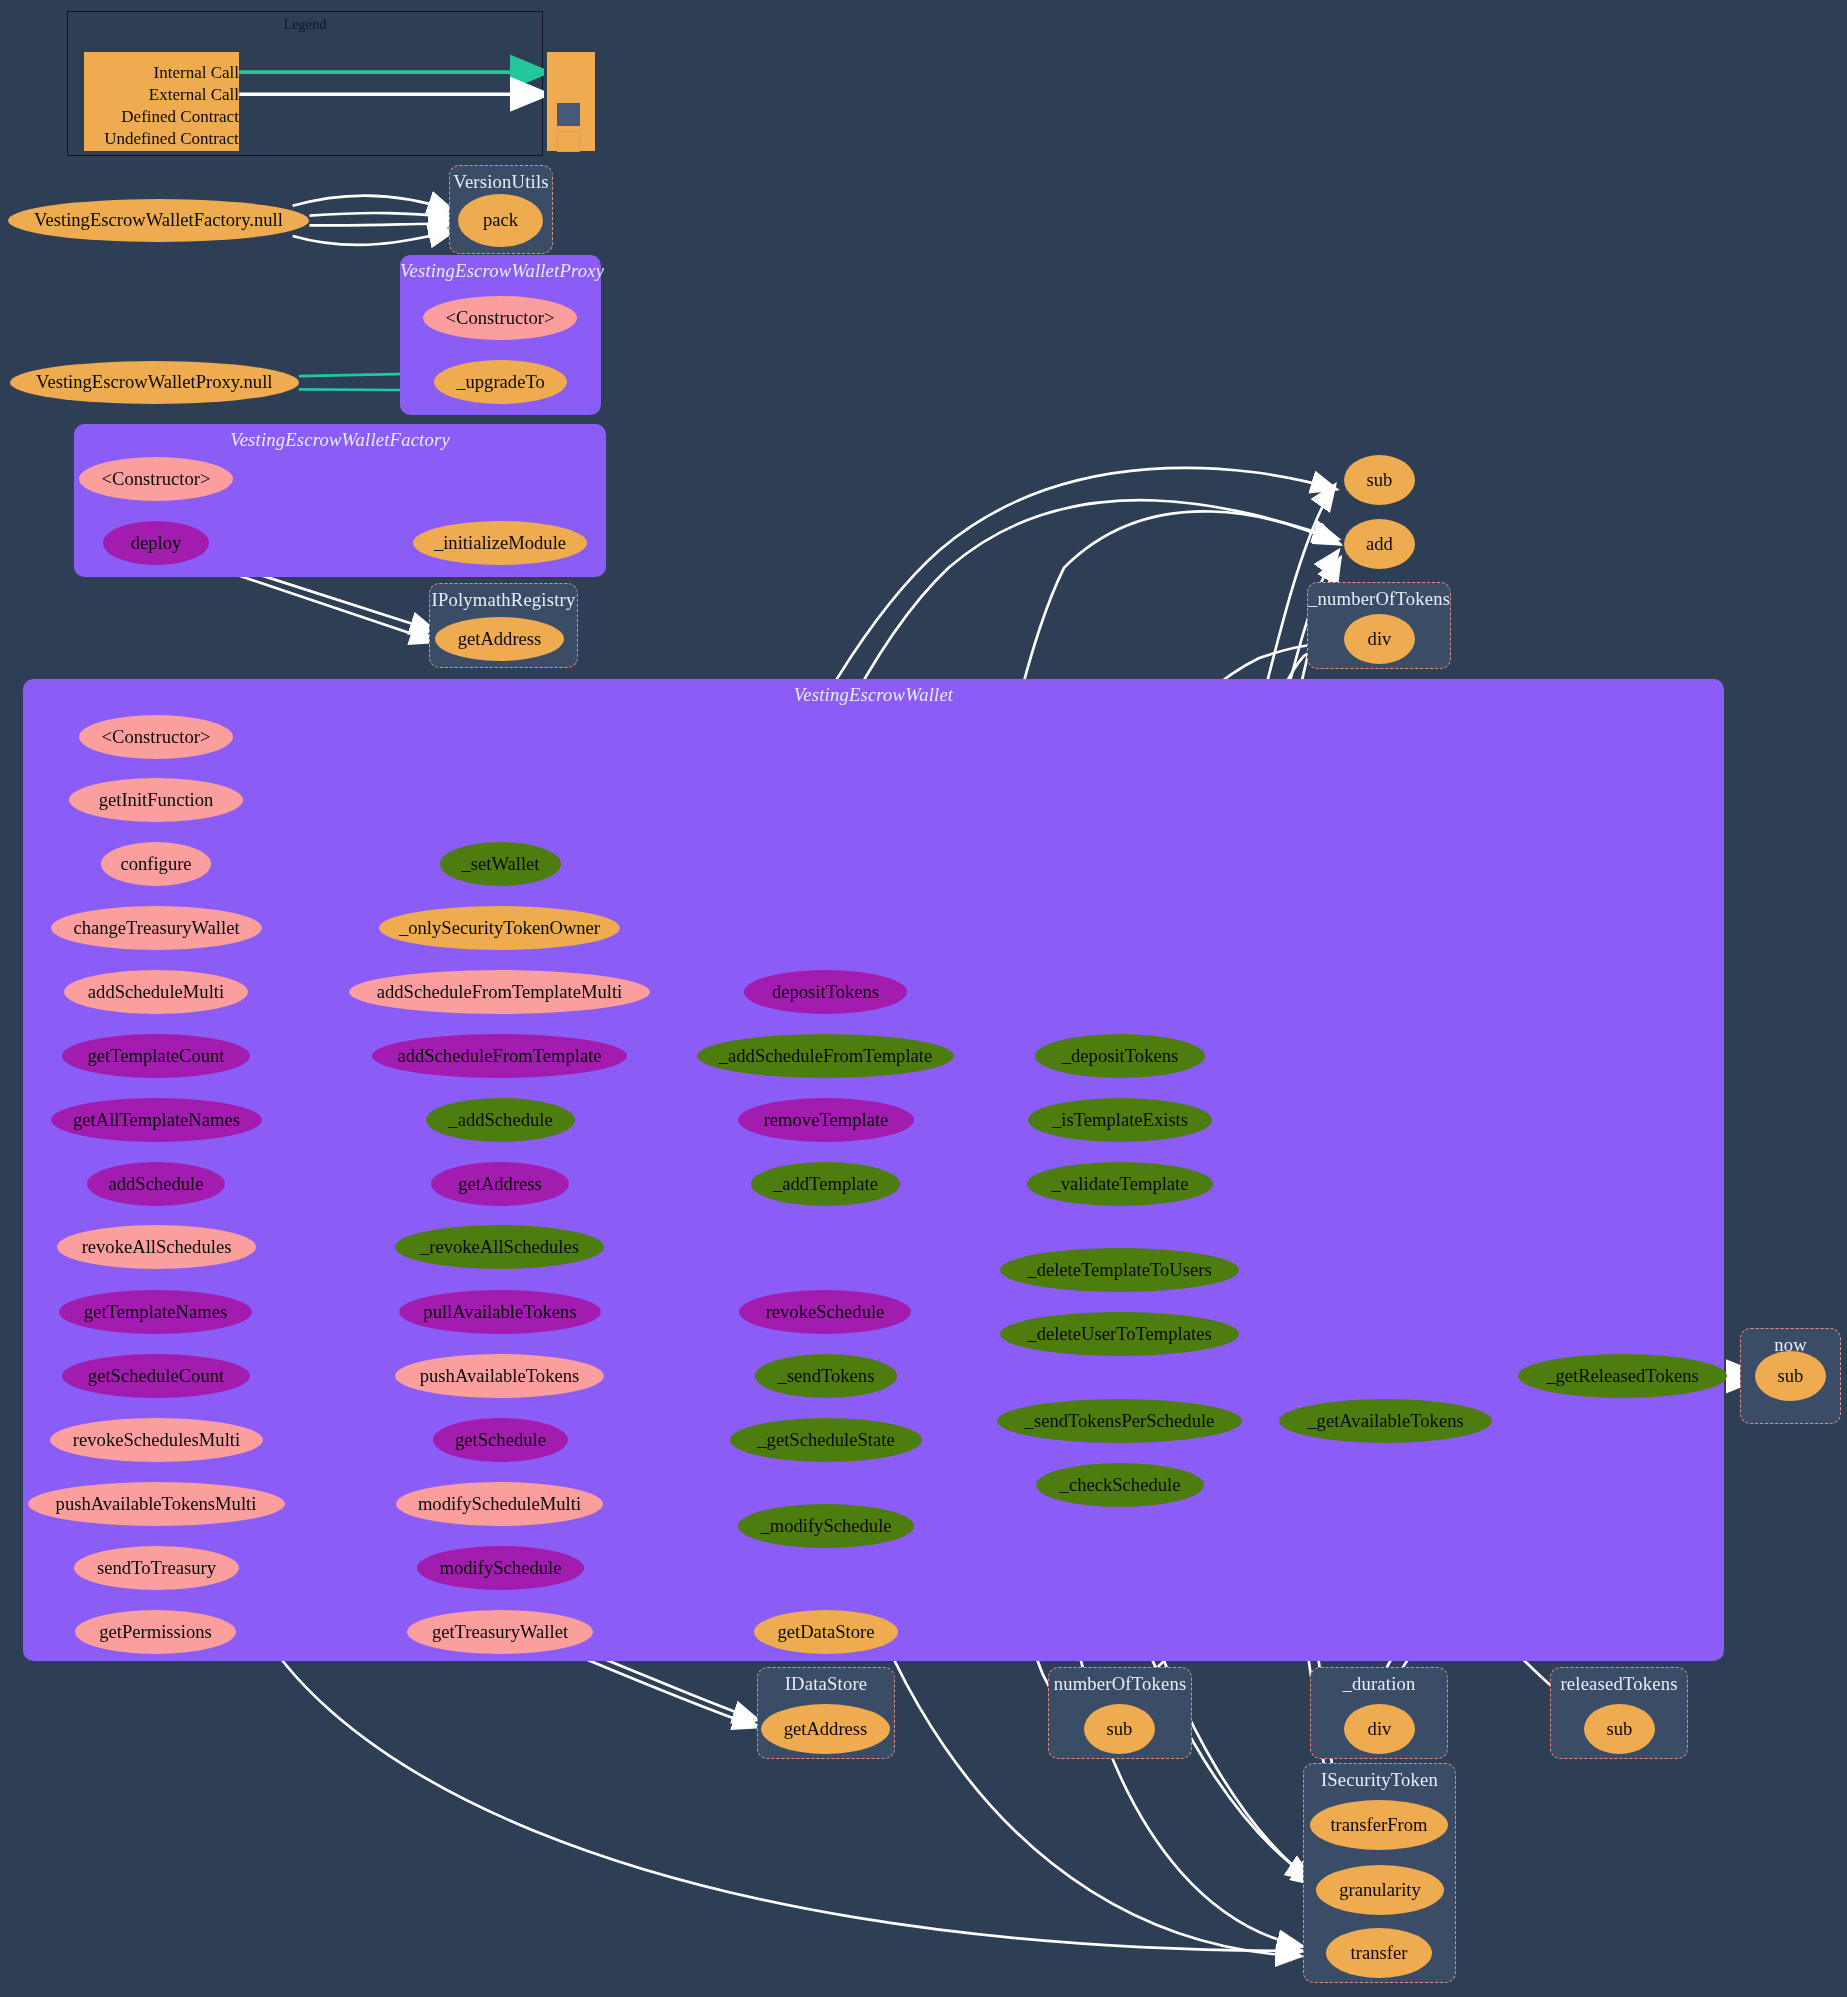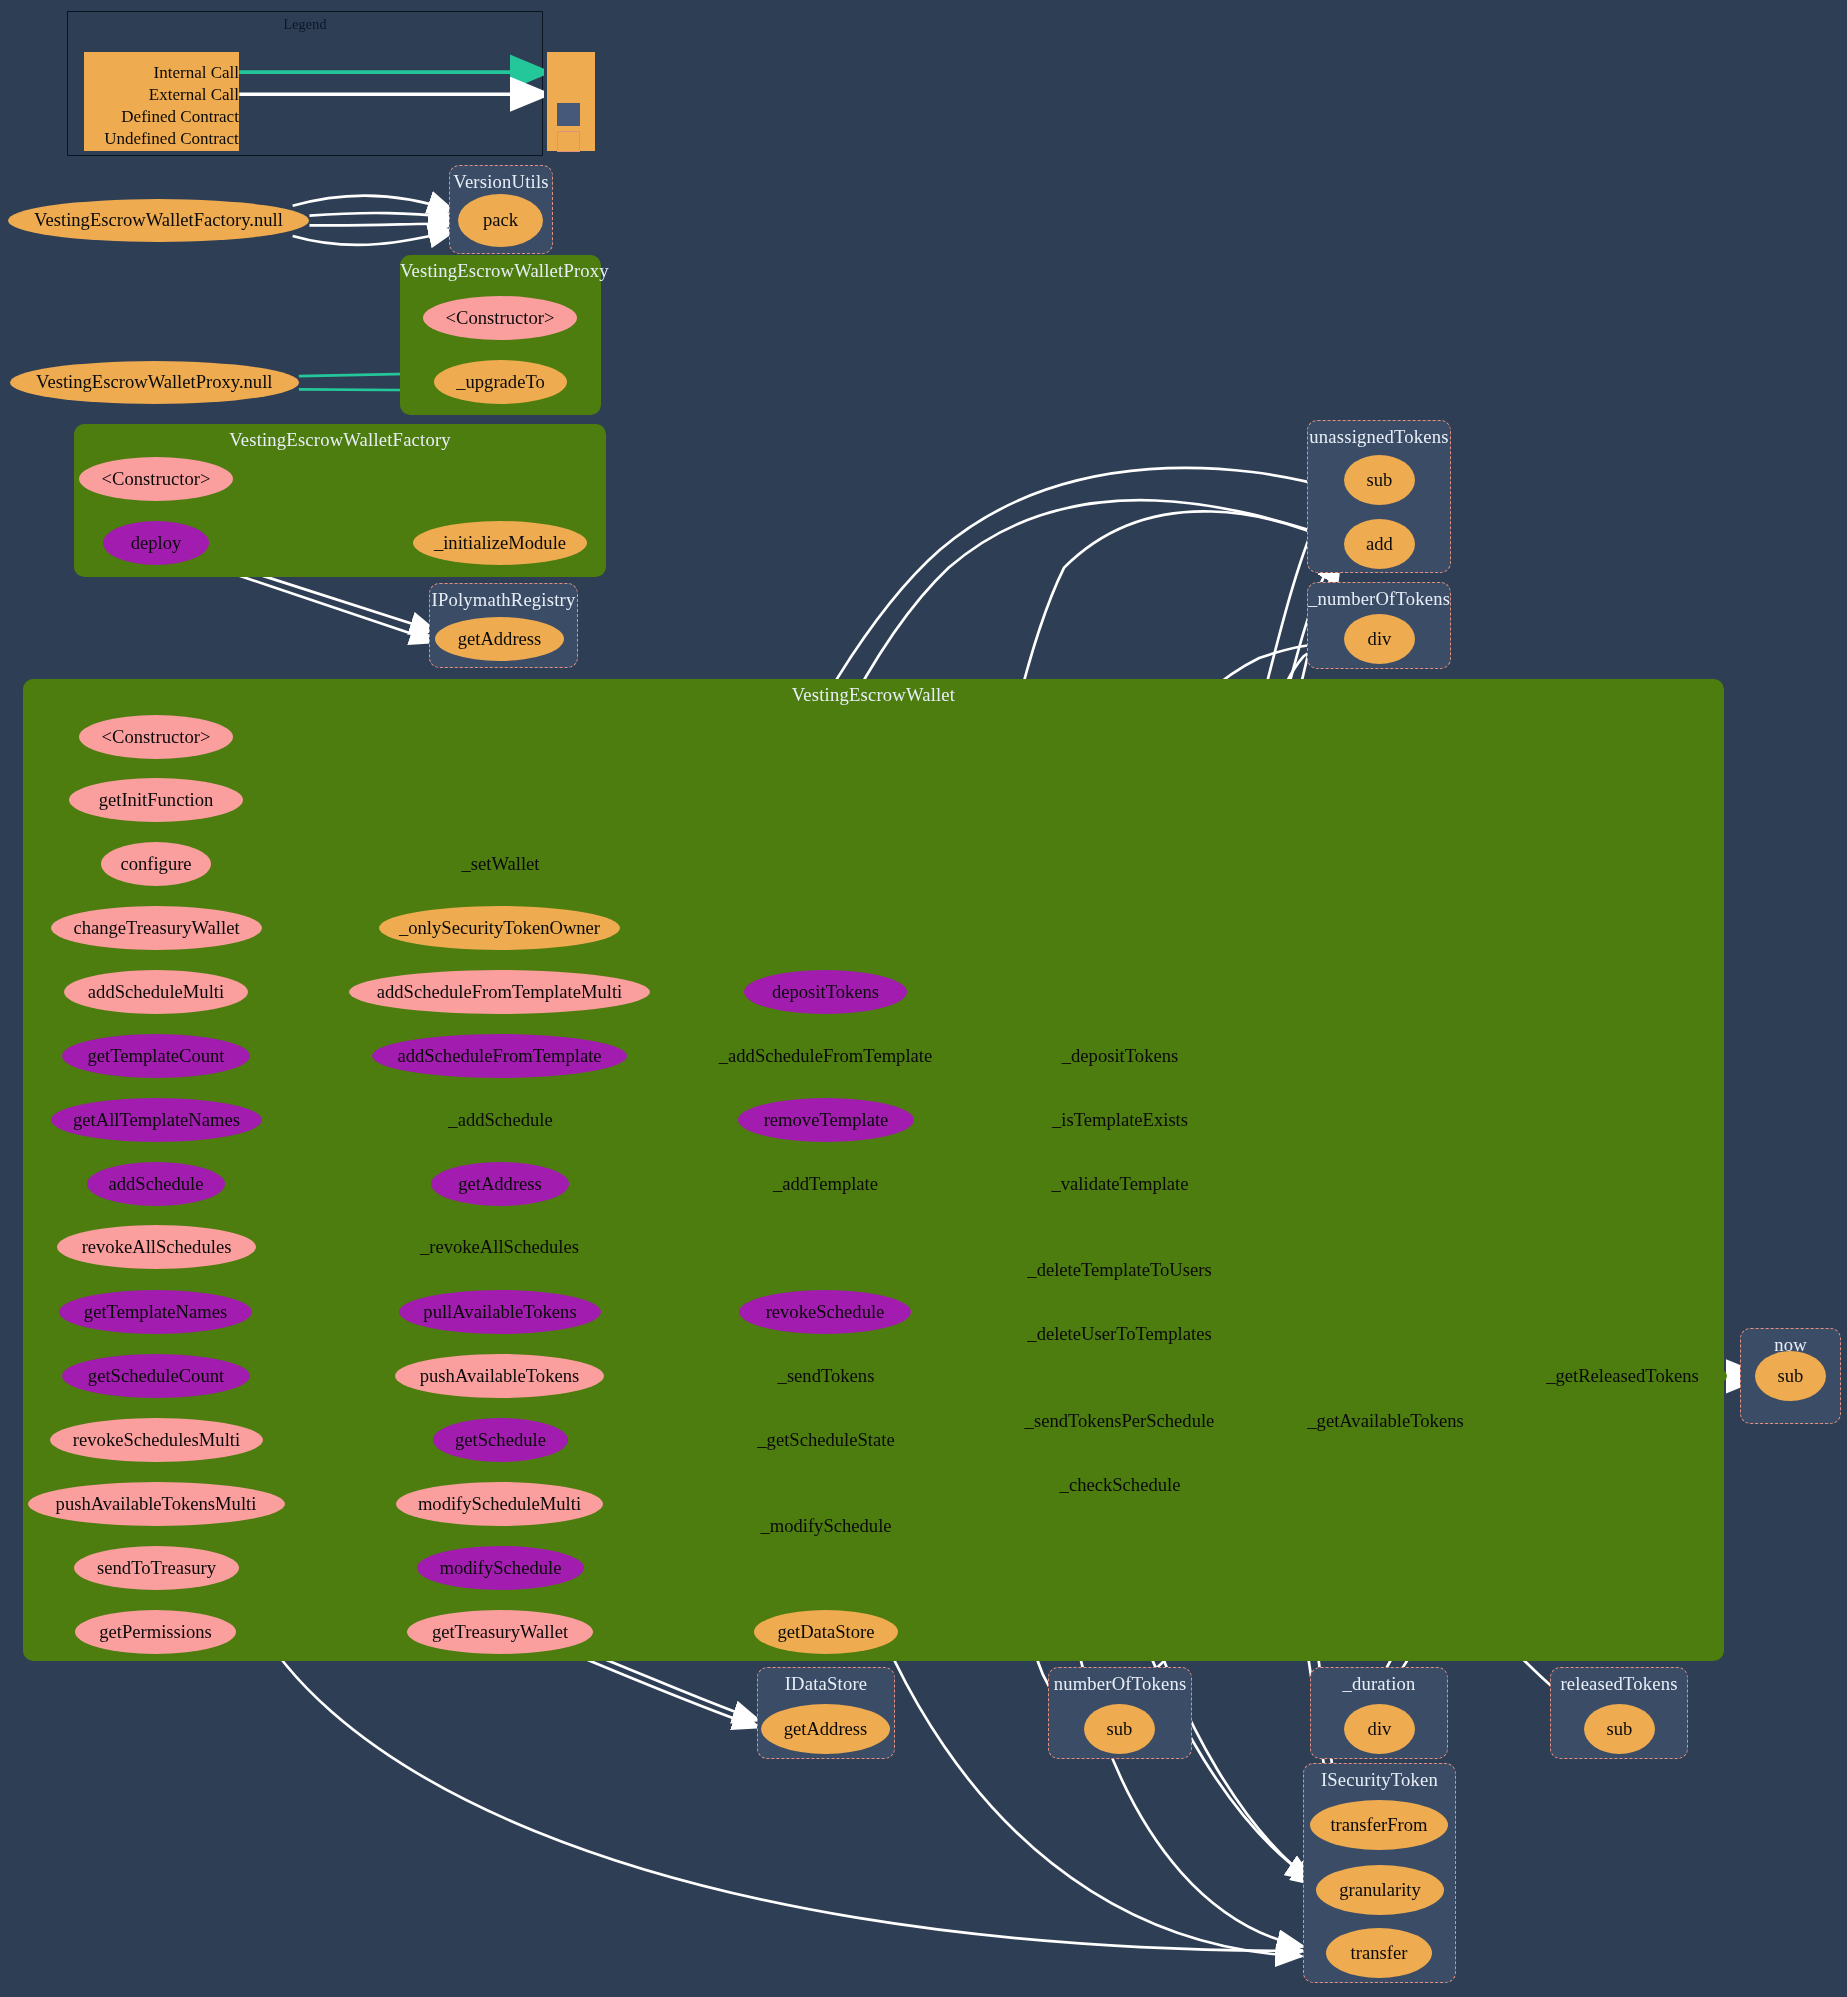--- a/index.html
+++ b/index.html
@@ -7,21 +7,21 @@
     width:1848px;height:1998px;
     background:#2e3e55;
     font-family:"Liberation Serif","DejaVu Serif",serif;
     position:relative;overflow:hidden;
   }
   #canvas{position:absolute;inset:0;width:1848px;height:1998px;}
   svg#edges{position:absolute;left:0;top:0;width:1848px;height:1998px;pointer-events:none;}
 
   
   .cluster{position:absolute;box-sizing:border-box;}
-  .cluster.solid{background:#4d7c0f;border-radius:10.6px;}
+  .cluster.solid{background:#8b5cf6;border-radius:10.6px;font-style:italic;}
   .cluster.dashed{background:#3b4c66;border:1.8px dashed #e3907f;border-radius:10.6px;}
   .cluster.legend{background:#2e3e55;border:1.8px solid #0a1422;border-radius:0;}
   .cluster-label{
     position:absolute;left:0;right:0;top:5.3px;text-align:center;
     color:#e8eef7;font-size:18.6px;letter-spacing:0.2px;white-space:nowrap;
   }
   .cluster.legend .cluster-label{color:#0d1626;font-size:14px;}
 
   
   .node{
@@ -312,23 +312,20 @@
   </div>
 
   <div class="cluster solid" style="left:74px;top:424px;width:532px;height:153px;">
     <div class="cluster-label">VestingEscrowWalletFactory</div>
   </div>
 
   <div class="cluster dashed" style="left:429px;top:583px;width:149px;height:85px;">
     <div class="cluster-label">IPolymathRegistry</div>
   </div>
 
-  <div class="cluster dashed" style="left:1307px;top:420px;width:144px;height:153px;">
-    <div class="cluster-label">unassignedTokens</div>
-  </div>
 
   <div class="cluster dashed" style="left:1307px;top:582px;width:144px;height:87px;">
     <div class="cluster-label">_numberOfTokens</div>
   </div>
 
   <div class="cluster solid" style="left:23px;top:679px;width:1701px;height:982px;">
     <div class="cluster-label">VestingEscrowWallet</div>
   </div>
 
   <div class="cluster dashed" style="left:757px;top:1667px;width:138px;height:92px;">

